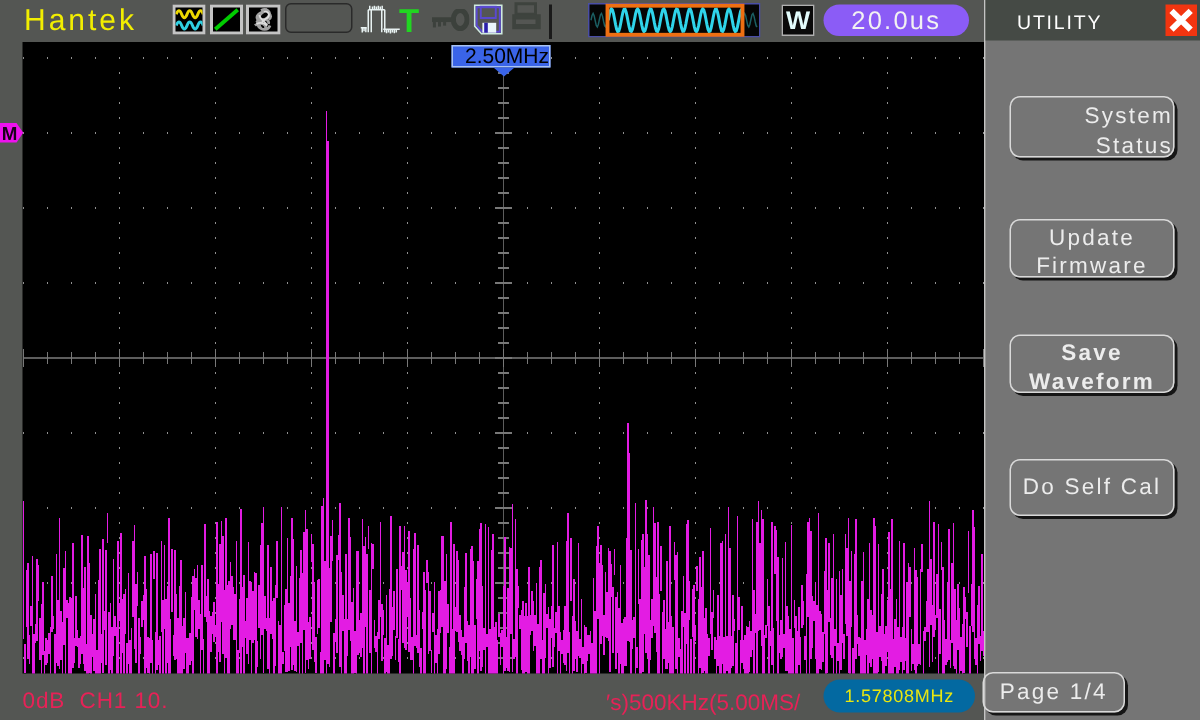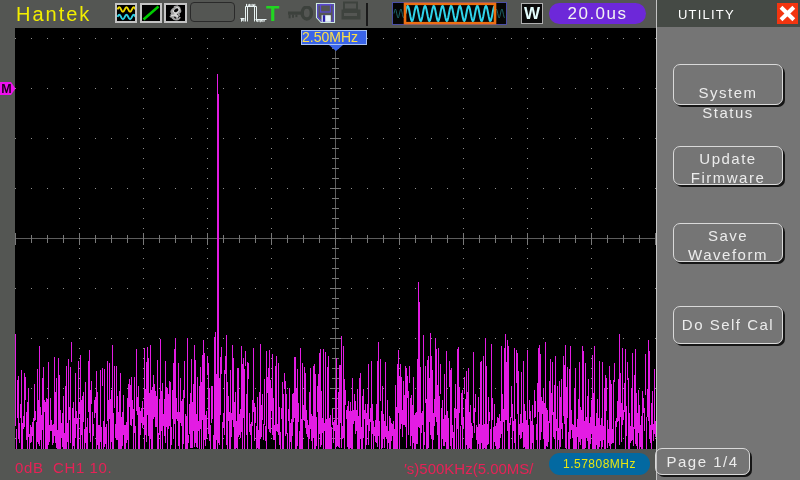--- a/index.html
+++ b/index.html
@@ -17,24 +17,24 @@
  box-shadow:2px 2px 0 #161616;color:#ececec;font-size:15px;letter-spacing:1.5px;
  text-align:center;}
 #logo{left:16px;top:3px;color:#f2ee00;font-size:20px;font-weight:normal;
  letter-spacing:2px;}
 .ibox{top:3px;width:22px;height:20px;background:#000;border:2px solid #c4c4c4;}
 #obox{left:190px;top:2px;width:45px;height:20px;border:1px solid #2a2a2a;border-radius:4px;}
 #tsym{left:266px;top:1px;color:#21d621;font-size:22px;font-weight:bold;}
 #sep{left:366px;top:3px;width:2px;height:23px;background:#1a1a1a;}
 #wbox{left:521px;top:3px;width:22px;height:21px;background:#0a0a0a;border:1px solid #b0b0b0;
  color:#e2fbfb;font-size:17px;font-weight:bold;text-align:center;line-height:19px;}
-#tpill{left:549px;top:3px;width:97px;height:21px;background:#6d28d9;border-radius:10.5px;
+#tpill{left:549px;top:3px;width:97px;height:21px;background:#8b5cf6;border-radius:10.5px;
  color:#f2f2f2;font-size:17px;letter-spacing:1.5px;text-align:center;line-height:21px;}
 #flabel{left:301px;top:30px;width:66px;height:15px;background:#3a64e8;border:1px solid #a9c3f2;
- color:#fde047;font-size:14px;text-align:left;line-height:13px;}
+ color:#000000;font-size:14px;text-align:right;line-height:13px;}
 #ftri{left:329px;top:45px;width:0;height:0;border:7px solid transparent;
  border-top:6px solid #3a64e8;border-bottom:none;}
 #t0db{left:15px;top:459px;color:#e62257;font-size:15px;letter-spacing:0.6px;}
 #tfreq{left:404px;top:460px;color:#e62257;font-size:15px;letter-spacing:0px;}
 #fpill{left:549px;top:453px;width:101px;height:22px;background:#0369a1;border-radius:11px;
  color:#e9e710;font-size:12px;letter-spacing:0.5px;text-align:center;line-height:22px;}
 </style></head>
 <body>
 <div id="blackarea"></div>
 <svg id="disp" width="641" height="421" viewBox="15 28 641 421" style="left:15px;top:28px;">
@@ -137,17 +137,17 @@
 
 <div id="sidebar"></div>
 <div id="sideline"></div>
 <div id="sidehead"></div>
 <div id="utiltxt">UTILITY</div>
 <div id="xbtn">
     <svg width="21" height="21" viewBox="0 0 21 21" style="left:0;top:0">
 <path d="M4 4.2L16.8 16.8M16.8 4.2L4 16.8" stroke="#fff" stroke-width="4" stroke-linecap="butt"></path>
     </svg>
   </div>
-<div class="sbtn" style="top:64px;height:41px;line-height:20px;padding-top:18px;">System<br>Status</div>
+<div class="sbtn" style="top:64px;height:41px;line-height:20px;padding-top:3px;text-align:right;">System<br>Status</div>
 <div class="sbtn" style="top:146px;height:39px;line-height:19px;padding-top:2px;">Update<br>Firmware</div>
-<div class="sbtn" style="top:223px;height:39px;line-height:19px;padding-top:2px;">Save<br>Waveform</div>
+<div class="sbtn" style="top:223px;height:39px;line-height:19px;padding-top:2px;font-weight:bold;">Save<br>Waveform</div>
 <div class="sbtn" style="top:306px;height:38px;line-height:36px;">Do&nbsp;Self&nbsp;Cal</div>
 <div class="sbtn" style="left:655px;top:448px;width:95px;height:27px;line-height:25px;">Page&nbsp;1/4</div>
 
 </body></html>

